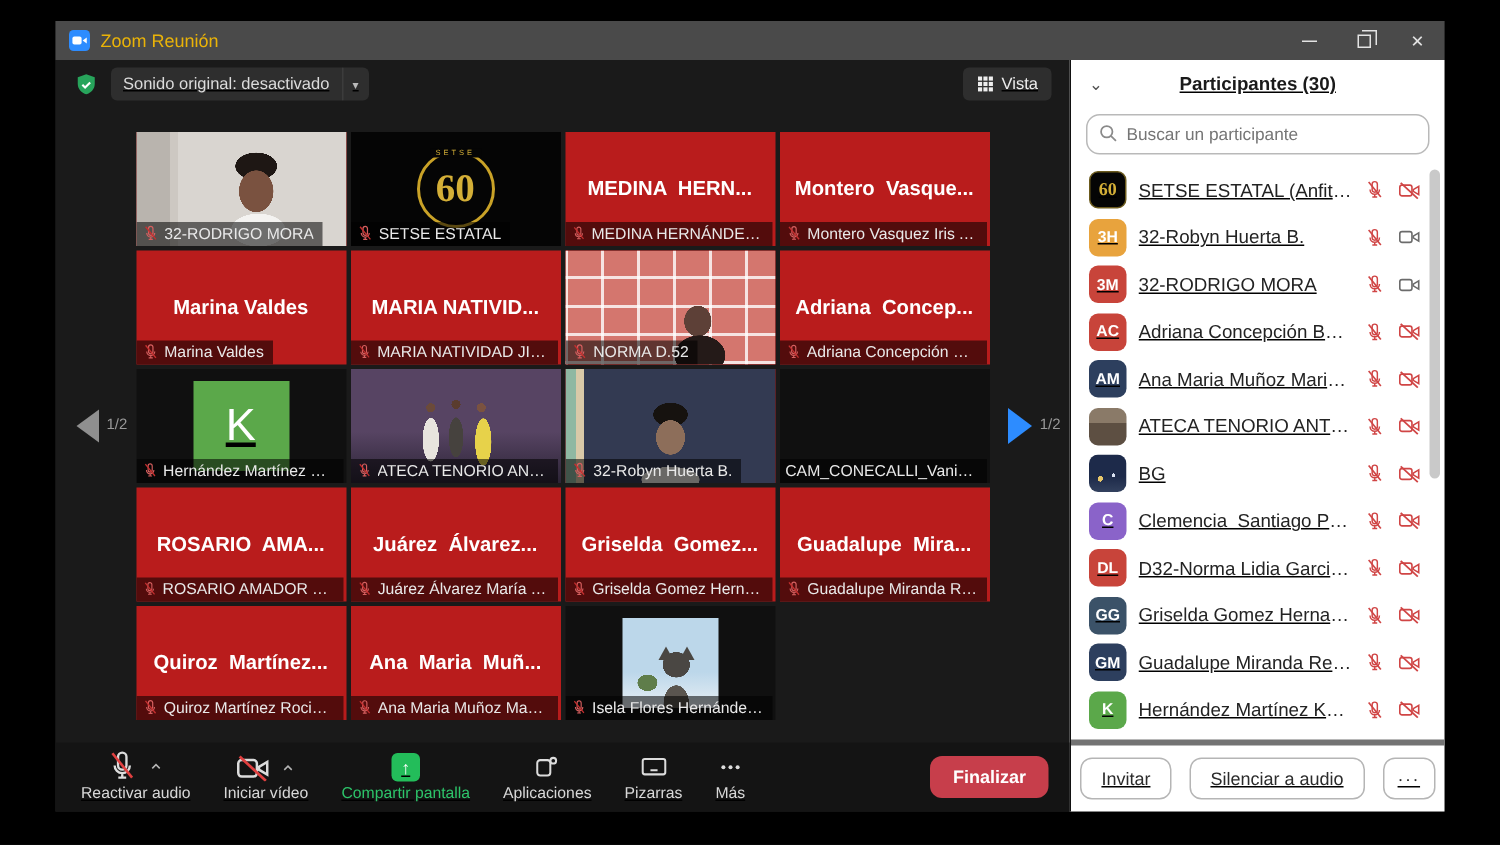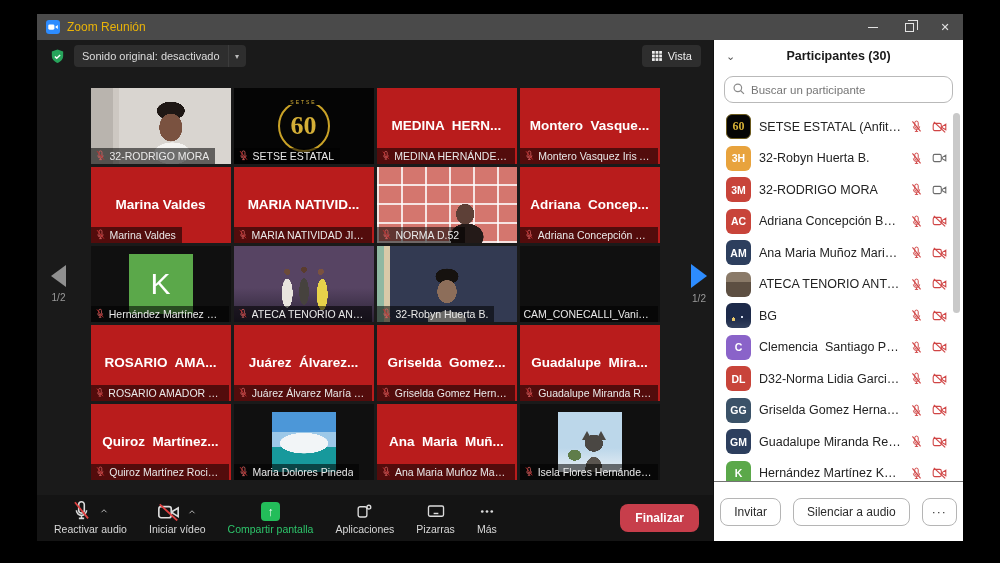--- a/index.html
+++ b/index.html
@@ -9,21 +9,21 @@
   
   .titlebar { height:26px; background:#4a4a4a; display:flex; align-items:center; flex:none; }
   .titlebar .app-ico { width:14px; height:14px; margin:0 7px 0 9px; }
   .titlebar .title { color:#eab308; font-size:12px; }
   .titlebar .spacer { flex:1; }
   .wbtn { width:36px; height:26px; display:flex; align-items:center; justify-content:center; color:#e3e3e3; font-size:11px; cursor:default; }
   .wbtn .minline { width:10px; height:0; border-top:1.6px solid #e3e3e3; }
   .wbtn .maxbox { width:9px; height:9px; border:1.3px solid #e3e3e3; position:relative; }
   .wbtn .maxbox::before { content:""; position:absolute; left:2px; top:-4px; width:9px; height:9px; border:1.3px solid #e3e3e3; border-left:none; border-bottom:none; }
 
-  .body { flex:1; display:flex; min-height:0; }
+  .body { flex:1; display:flex; min-height:0;text-decoration:underline; }
 
   
   .main { flex:1; display:flex; flex-direction:column; background:#1a1a1a; min-width:0; }
   .topstrip { height:32px; display:flex; align-items:center; padding:0 12px; flex:none; }
   .sound-btn { display:flex; align-items:stretch; margin-left:8px; background:#2e2e2e; border-radius:4px; overflow:hidden; height:22px; }
   .sound-btn .lbl { color:#dcdcdc; font-size:11px; padding:0 8px; display:flex; align-items:center; }
   .sound-btn .caret { width:18px; display:flex; align-items:center; justify-content:center; border-left:1px solid #3c3c3c; color:#bbb; font-size:8px; }
   .vista-btn { margin-left:auto; background:#2e2e2e; border-radius:4px; height:22px; display:flex; align-items:center; gap:5px; padding:0 9px; color:#eee; font-size:11px; }
 
   .gridzone { flex:1; position:relative; display:flex; align-items:center; justify-content:center; min-height:0; }
@@ -76,21 +76,21 @@
       linear-gradient(180deg,#bcd7ea 0 60%, #e7eef4 100%); }
   .ph-cat::before, .ph-cat::after { content:""; position:absolute; top:19px; width:0; height:0;
       border-left:5px solid transparent; border-right:5px solid transparent; border-bottom:9px solid #4a4743; }
   .ph-cat::before { left:24px; } .ph-cat::after { left:38px; }
 
   .logo60 { position:absolute; inset:0; background:#050505; display:flex; align-items:center; justify-content:center; }
   .l60-ring { width:52px; height:52px; border:2px solid #c9a227; border-radius:50%; position:relative; display:flex; align-items:center; justify-content:center; }
   .l60-num { color:#d4af37; font-family:"Liberation Serif", serif; font-weight:700; font-size:26px; }
   .l60-top { position:absolute; top:-3px; left:0; right:0; text-align:center; color:#d4af37; font-size:5px; letter-spacing:2px; background:#050505; width:34px; margin:0 auto; }
 
-  .pag { position:absolute; top:50%; transform:translateY(-50%); display:flex; flex-direction:column; align-items:center; gap:5px; cursor:pointer; }
+  .pag { position:absolute; top:50%; transform:translateY(-50%); display:flex; flex-direction:row; align-items:center; gap:5px; cursor:pointer; }
   .pag.left { left:14px; } .pag.right { right:6px; }
   .tri-l { width:0; height:0; border-top:11px solid transparent; border-bottom:11px solid transparent; border-right:15px solid #8f8f8f; }
   .tri-r { width:0; height:0; border-top:12px solid transparent; border-bottom:12px solid transparent; border-left:16px solid #2d8cff; }
   .pag .pnum { color:#9a9a9a; font-size:10px; }
 
   
   .toolbar { height:46px; background:#141414; display:flex; align-items:center; padding:0 6px; position:relative; flex:none; }
   .tb-item { display:flex; flex-direction:column; align-items:center; justify-content:center; gap:2px; padding:0 11px; height:100%; cursor:pointer; }
   .tb-item .ic { height:20px; display:flex; align-items:flex-end; }
   .tb-item .tlabel { color:#d8d8d8; font-size:10.5px; white-space:nowrap; }
@@ -109,21 +109,21 @@
   .p-search .mag { position:absolute; left:8px; top:6px; }
   .p-list { flex:1; overflow:hidden; position:relative; padding-right:12px; }
   .p-row { height:31.5px; display:flex; align-items:center; gap:8px; padding:0 2px 0 12px; cursor:pointer; }
   .p-av { width:25px; height:25px; border-radius:6px; flex:none; display:flex; align-items:center; justify-content:center; color:#fff; font-size:10.5px; font-weight:700; overflow:hidden; }
   .p-av.av-logo { background:#050505; color:#d4af37; border:1px solid #6b5a1d; font-family:"Liberation Serif", serif; font-size:12px; }
   .p-av.av-people { background:linear-gradient(180deg,#8a7a68 0 40%, #5d4f42 40% 100%); }
   .p-av.av-night { background:radial-gradient(circle 3px at 30% 65%, #e8c76b 0 60%, transparent 61%), radial-gradient(circle 2px at 65% 55%, #d8e0f0 0 60%, transparent 61%), linear-gradient(180deg,#1d2a4a 0 60%, #33415e 100%); }
   .p-name { flex:1; font-size:12.5px; color:#232323; white-space:pre; overflow:hidden; text-overflow:ellipsis; }
   .p-ics { display:flex; align-items:center; gap:9px; flex:none; padding-right:2px; }
   .p-scroll { position:absolute; right:3px; top:2px; width:7px; height:54%; background:#c9c9c9; border-radius:4px; }
-  .p-foot { height:60px; flex:none; display:flex; align-items:center; justify-content:center; gap:12px; border-top:1px solid #737373; }
+  .p-foot { height:48px; flex:none; display:flex; align-items:center; justify-content:center; gap:12px; border-top:4px solid #737373; }
   .p-btn { border:1px solid #b5b5b5; background:#fff; border-radius:8px; padding:6px 13px; font-size:12px; color:#2b2b2b; cursor:pointer; font-family:"Liberation Sans", sans-serif; }
   .p-btn.more { padding:6px 9px; letter-spacing:1px; }
 </style>
 </head>
 <body>
 
 <div id="app">
 
   <div class="titlebar">
     <svg class="app-ico" viewBox="0 0 16 16">
@@ -357,31 +357,20 @@
               <div class="tile-center">Quiroz  Martínez...</div>
               <div class="tile-label">
                 <svg width="11" height="11" viewBox="0 0 24 24">
                   <path d="M12 15a3.2 3.2 0 0 0 3.2-3.2V5.2a3.2 3.2 0 1 0-6.4 0v6.6A3.2 3.2 0 0 0 12 15z" fill="none" stroke="#d65f5f" stroke-width="1.8"></path>
                   <path d="M6.2 11.8a5.8 5.8 0 0 0 11.6 0M12 17.8V21M9 21h6" fill="none" stroke="#d65f5f" stroke-width="1.8"></path>
                   <path d="M4.5 2.5l15 18.5" stroke="#c62f2f" stroke-width="2"></path>
                 </svg>
                 <span>Quiroz Martínez Rocio ...</span>
               </div>
             </div>
-            <div class="tile dark">
-              <div class="sq ph-mountain"></div>
-              <div class="tile-label">
-                <svg width="11" height="11" viewBox="0 0 24 24">
-                  <path d="M12 15a3.2 3.2 0 0 0 3.2-3.2V5.2a3.2 3.2 0 1 0-6.4 0v6.6A3.2 3.2 0 0 0 12 15z" fill="none" stroke="#d65f5f" stroke-width="1.8"></path>
-                  <path d="M6.2 11.8a5.8 5.8 0 0 0 11.6 0M12 17.8V21M9 21h6" fill="none" stroke="#d65f5f" stroke-width="1.8"></path>
-                  <path d="M4.5 2.5l15 18.5" stroke="#c62f2f" stroke-width="2"></path>
-                </svg>
-                <span>Maria Dolores Pineda</span>
-              </div>
-            </div>
             <div class="tile">
               <div class="tile-center">Ana  Maria  Muñ...</div>
               <div class="tile-label">
                 <svg width="11" height="11" viewBox="0 0 24 24">
                   <path d="M12 15a3.2 3.2 0 0 0 3.2-3.2V5.2a3.2 3.2 0 1 0-6.4 0v6.6A3.2 3.2 0 0 0 12 15z" fill="none" stroke="#d65f5f" stroke-width="1.8"></path>
                   <path d="M6.2 11.8a5.8 5.8 0 0 0 11.6 0M12 17.8V21M9 21h6" fill="none" stroke="#d65f5f" stroke-width="1.8"></path>
                   <path d="M4.5 2.5l15 18.5" stroke="#c62f2f" stroke-width="2"></path>
                 </svg>
                 <span>Ana Maria Muñoz Maria...</span>
               </div>

